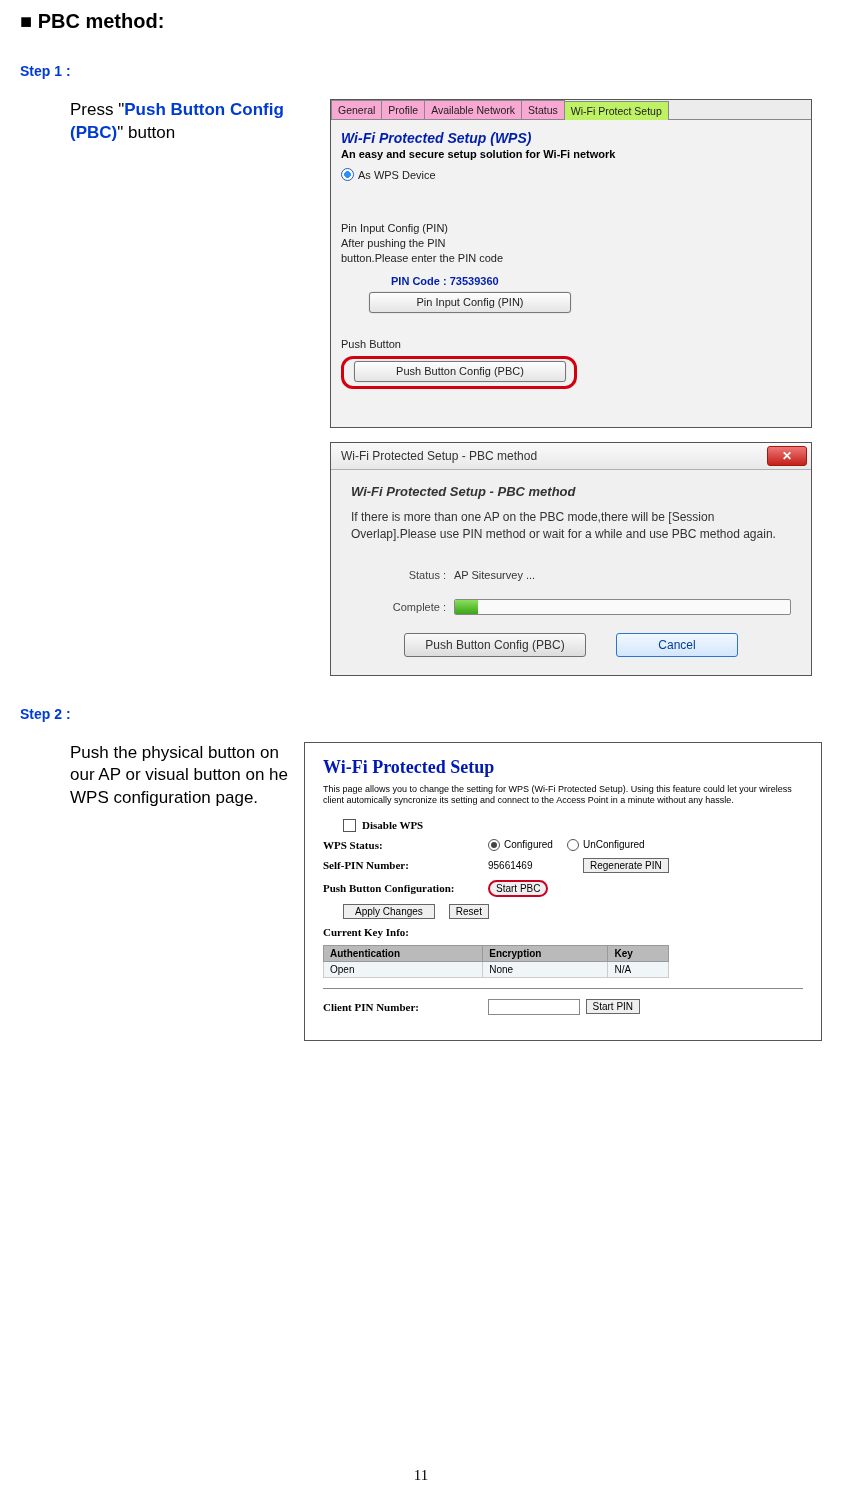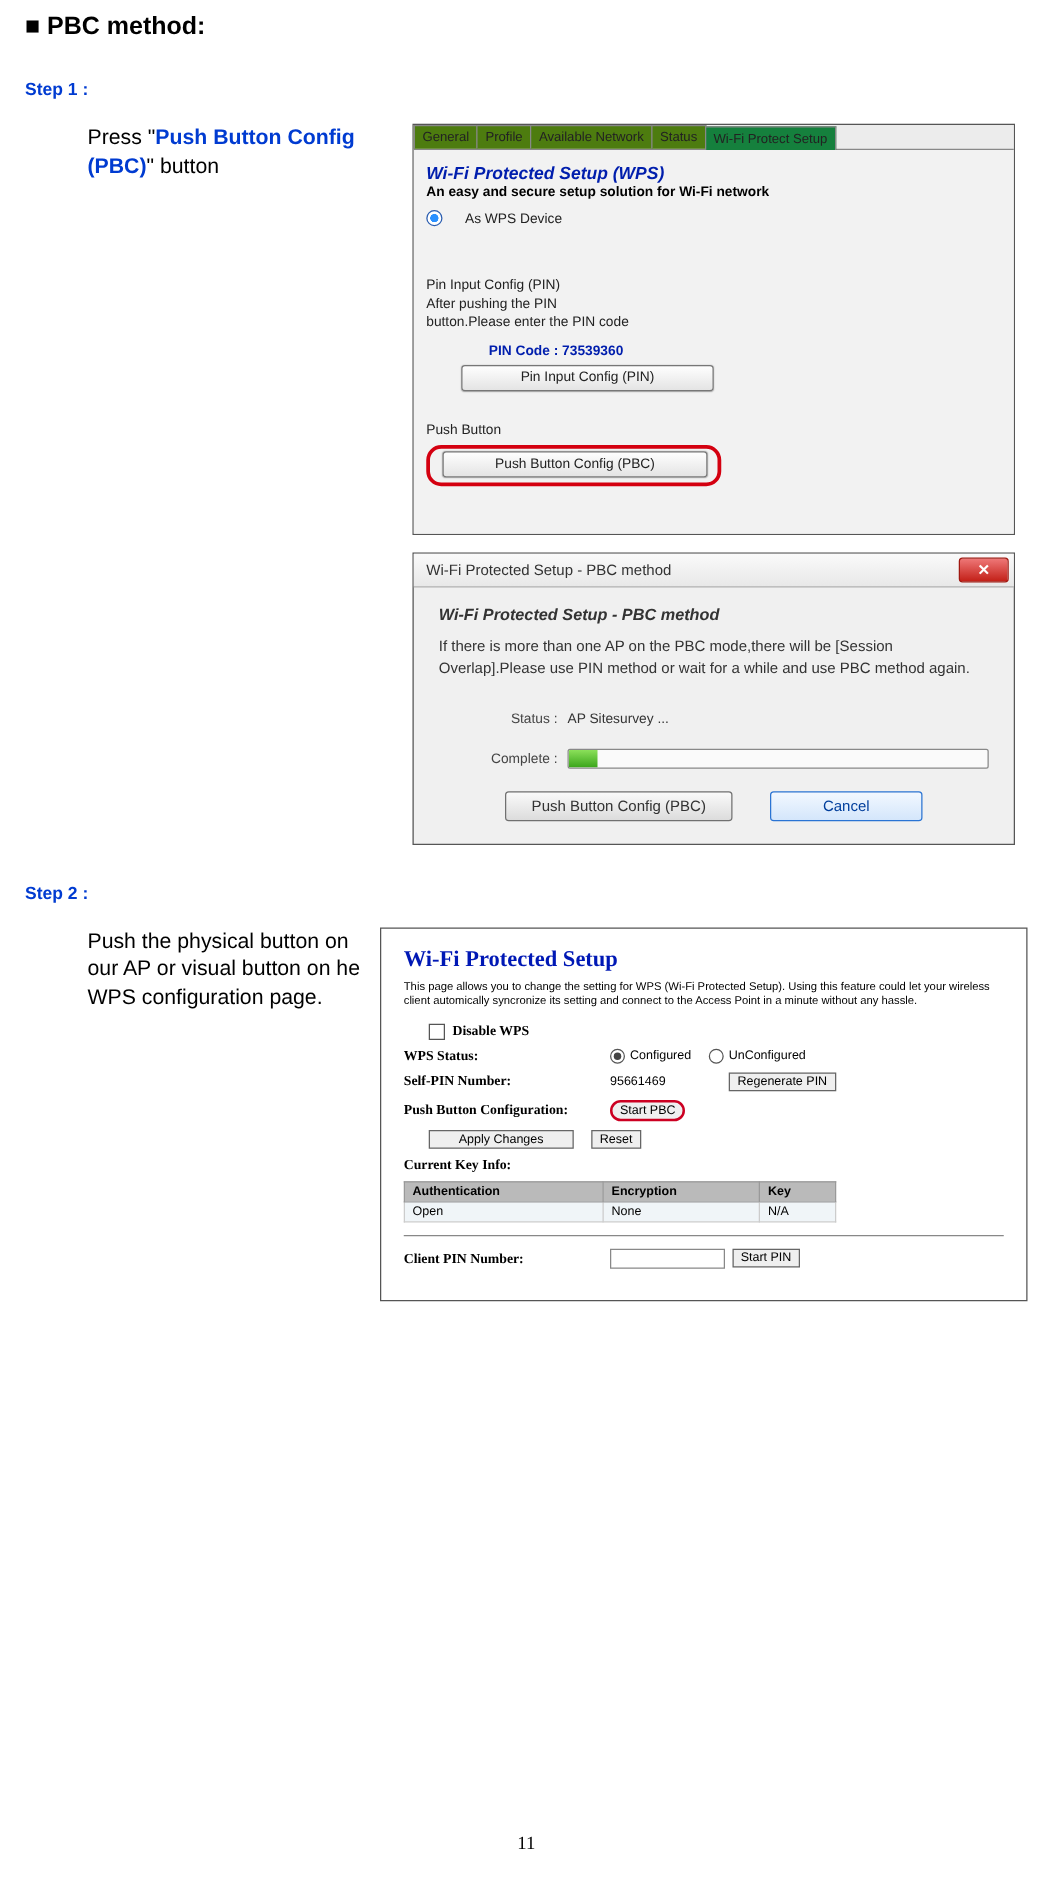--- a/index.html
+++ b/index.html
@@ -6,27 +6,27 @@
   .doc-heading { font-family: Arial, sans-serif; font-size:20px; font-weight:bold; margin:0 0 30px 0; }
   .step-label { color:#003bd1; font-family: Verdana, sans-serif; font-size:14px; font-weight:bold; margin:10px 0 20px 0; }
   .step-row { display:flex; align-items:flex-start; }
   .step-text { width:260px; padding-left:50px; font-size:17px; line-height:1.35; }
   .step-text .emph { color:#003bd1; font-weight:bold; }
   .shot-col { flex:1; }
 
   
   .shot1 { border:1px solid #555; width:480px; background:#ececec; font-family:Tahoma, sans-serif; font-size:11px; color:#222; }
   .tabs { display:flex; background:#ececec; border-bottom:1px solid #888; font-size:10.5px; }
-  .tab { padding:3px 6px; border:1px solid #888; border-bottom:none; background:#4d7c0f; margin-right:-1px; cursor:default; }
-  .tab.active { background:#15803d; border-top:1px solid #888; position:relative; top:1px; }
+  .tab { padding:3px 6px; border:1px solid #888; border-bottom:none; background:#f9a8d4; margin-right:-1px; cursor:default; }
+  .tab.active { background:#bef264; border-top:1px solid #888; position:relative; top:1px; }
   .shot1-body { background:#f2f2f2; padding:6px 10px 14px; }
   .wps-title { color:#001ead; font-weight:bold; font-style:italic; font-size:14px; margin:4px 0 2px; }
   .wps-sub { color:#000; font-weight:bold; font-size:11px; margin-bottom:8px; }
   .sec-label { font-size:11px; margin-top:4px; }
-  .radio-row { display:flex; align-items:center; gap:18px; margin:2px 0 40px; font-size:11px; }
+  .radio-row { display:flex; align-items:center; gap:4px; margin:2px 0 40px; font-size:11px; }
   .radio-dot { width:11px; height:11px; border:1px solid #2a5db0; border-radius:50%; background:radial-gradient(circle,#2a90ff 0 40%,#fff 45% 100%); display:inline-block; }
   .pin-block, .push-block { margin:24px 0; font-size:11px; line-height:1.35; }
   .pin-code { margin:8px 0 4px 50px; }
   .pin-code b { color:#001ead; font-weight:bold; }
   .cfg-button { display:block; margin-left:28px; width:200px; text-align:center; font-size:11px; padding:2px 0; border:1px solid #777; border-radius:3px; background:linear-gradient(#fefefe,#e4e4e4); box-shadow:0 0 1px #999; }
   .pbc-highlight { border:3px solid #d40010; border-radius:12px; padding:2px 10px 4px; width:210px; margin-top:4px; }
 
   
   .shot2 { margin-top:14px; width:480px; border:1px solid #555; font-family:Tahoma,sans-serif; position:relative; background:#f0f0f0; }
   .dlg-titlebar { display:flex; align-items:center; height:26px; background:linear-gradient(#fafafa,#e8e8e8); border-bottom:1px solid #b0b0b0; padding:0 4px 0 10px; font-size:12px; color:#333; }
@@ -159,21 +159,21 @@
       <div class="ap-row">
         <span class="alab">Self-PIN Number:</span>
         <span class="ap-val" style="width:95px;display:inline-block">95661469</span>
         <span class="mini-btn">Regenerate PIN</span>
       </div>
       <div class="ap-row">
         <span class="alab">Push Button Configuration:</span>
         <span class="mini-btn hl">Start PBC</span>
       </div>
       <div class="ap-row" style="margin-left:20px;gap:14px">
-        <span class="mini-btn" style="padding:1px 23px">Apply Changes</span>
+        <span class="mini-btn" style="padding:1px 11px">Apply Changes</span>
         <span class="mini-btn">Reset</span>
       </div>
       <div class="ap-row">
           <span class="alab">Current Key Info:</span>
         </div>
       <table class="ck">
         <tbody>
             <tr>
           <th>Authentication</th>
           <th>Encryption</th>

